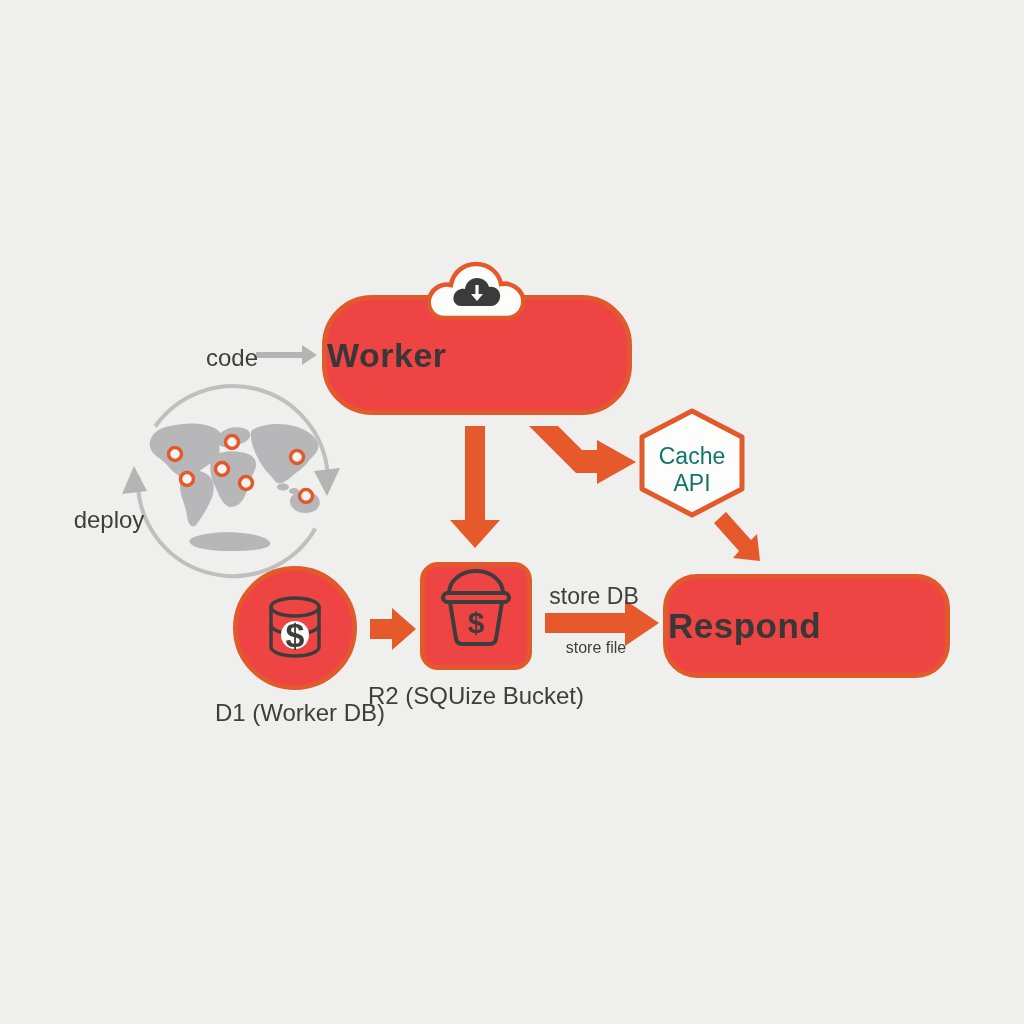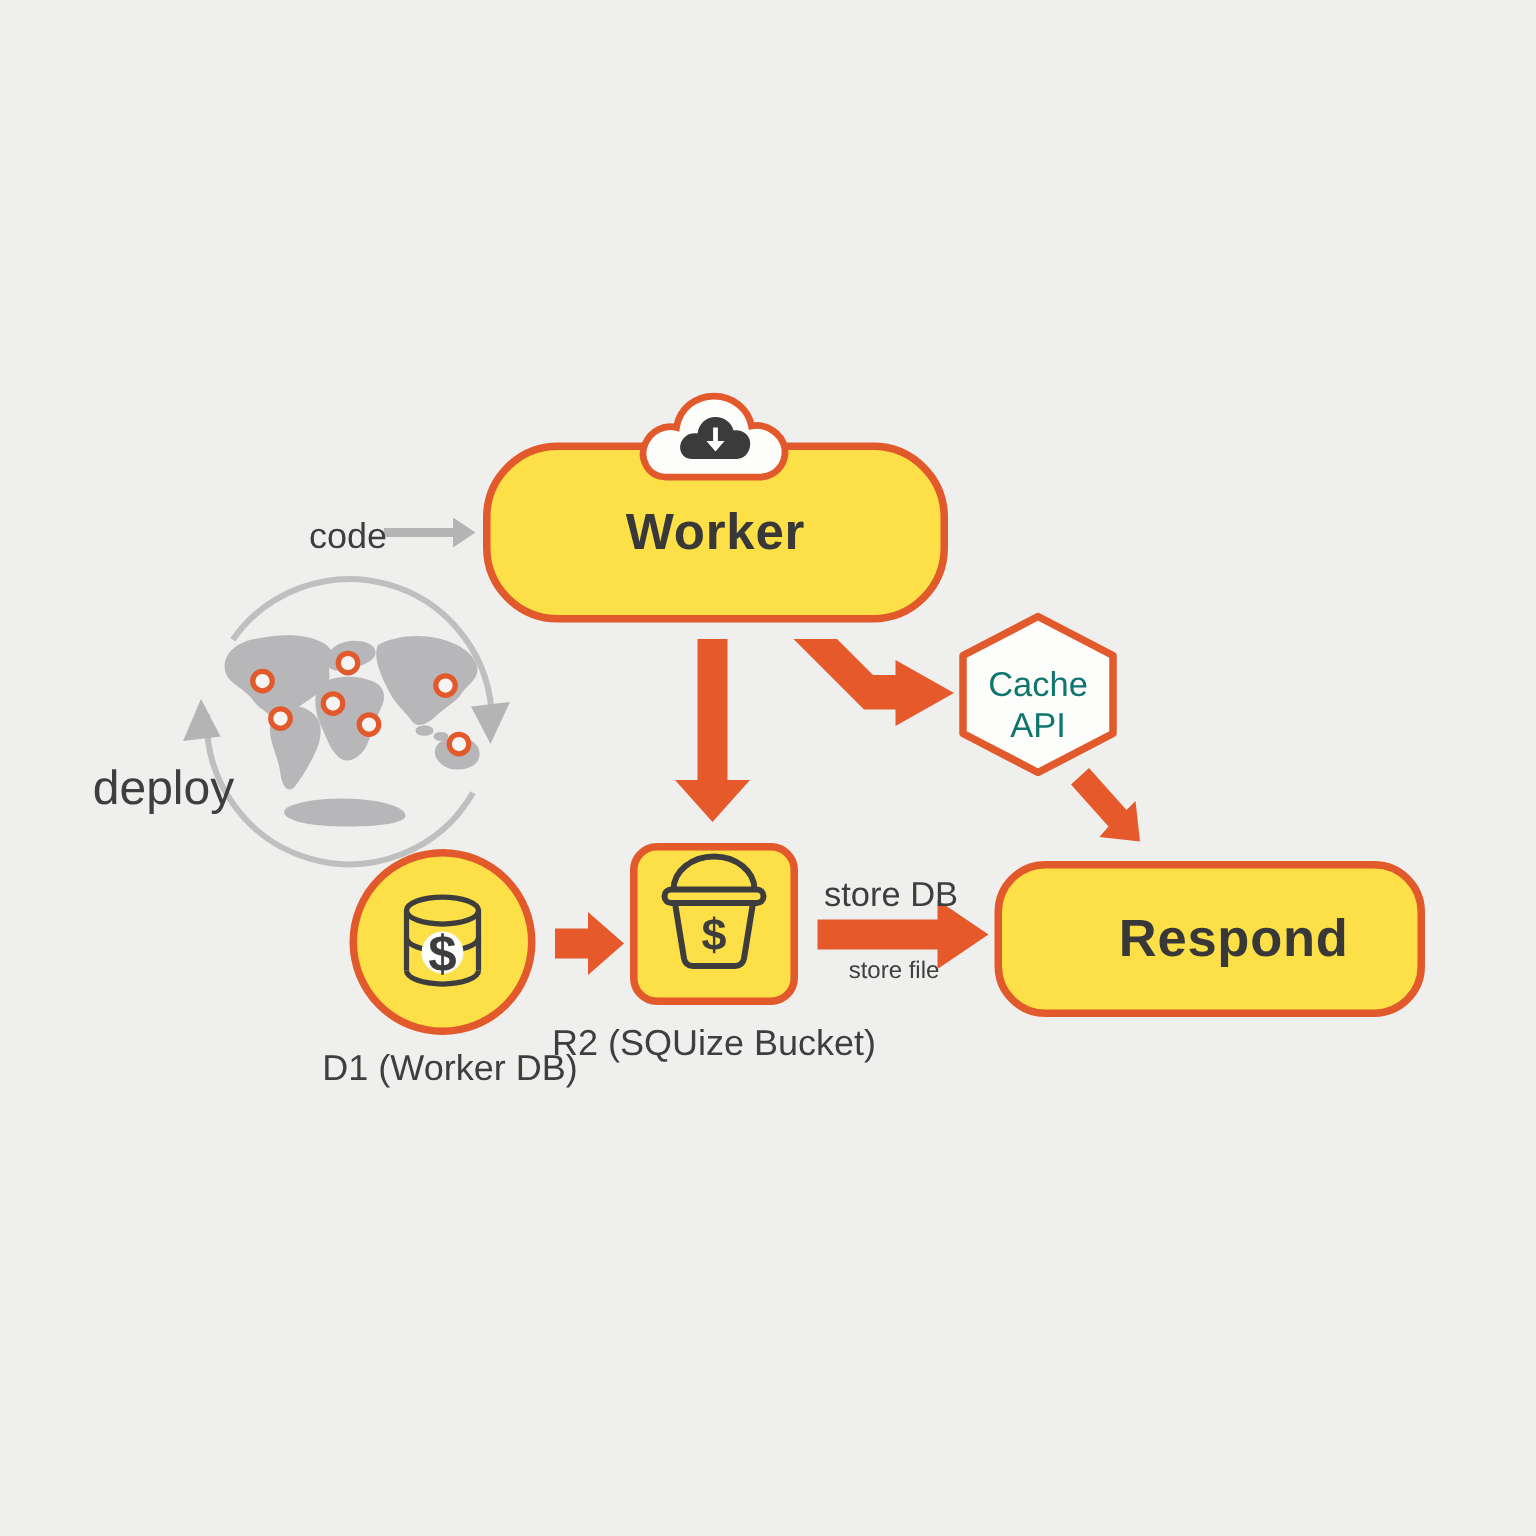--- a/index.html
+++ b/index.html
@@ -6,24 +6,24 @@
   .stage{
     position:relative;
     width:1024px;height:1024px;
     background:#efefee;
     font-family:"Liberation Sans", sans-serif;
     overflow:hidden;
   }
   .abs{position:absolute;}
   .node{
     position:absolute;
-    background:#fde047;
+    background:#ef4444;
     border:5px solid #e2592b;
     box-sizing:border-box;
-    display:flex;align-items:center;justify-content:center;
+    display:flex;align-items:center;
   }
   .node-title{
     font-weight:bold;
     color:#383838;
     letter-spacing:.5px;
   }
   .lbl{
     position:absolute;
     color:#3e3e3e;
     text-align:left;
@@ -120,31 +120,31 @@
       <g fill="none" stroke="#3d3d3d" stroke-width="4">
         <path d="M 24 26 A 27 22 0 0 1 78 26"></path>
         <rect x="18" y="26" width="66" height="9" rx="4.5"></rect>
         <path d="M 25 35 L 31 72 Q 32 77 37 77 L 65 77 Q 70 77 71 72 L 77 35"></path>
       </g>
       <text x="51" y="66" text-anchor="middle" font-size="30" font-weight="bold" fill="#3d3d3d" font-family="Liberation Sans, sans-serif">$</text>
     </svg>
   </div>
 
   <div class="node" style="left:663px;top:574px;width:287px;height:104px;border-radius:34px;">
-    <span class="node-title" style="font-size:35px;margin-left:32px;">Respond</span>
+    <span class="node-title" style="font-size:35px;">Respond</span>
   </div>
 
   <div class="hex-text">
     <span>Cache</span><br>
     <span>API</span>
   </div>
 
   <div class="lbl" style="left:232px;top:343px;font-size:24px;">code</div>
 
-  <div class="lbl" style="left:109px;top:505px;font-size:32px;">deploy</div>
+  <div class="lbl" style="left:109px;top:505px;font-size:24px;">deploy</div>
 
   <div class="lbl" style="left:300px;top:697px;font-size:24px;line-height:32px;">
     <span>D1 (Worker DB)</span>
   </div>
 
   <div class="lbl" style="left:476px;top:681px;font-size:24px;line-height:30px;">
     <span>R2 (SQUize Bucket)</span>
   </div>
 
   <div class="lbl" style="left:594px;top:582px;font-size:23px;">store DB</div>

